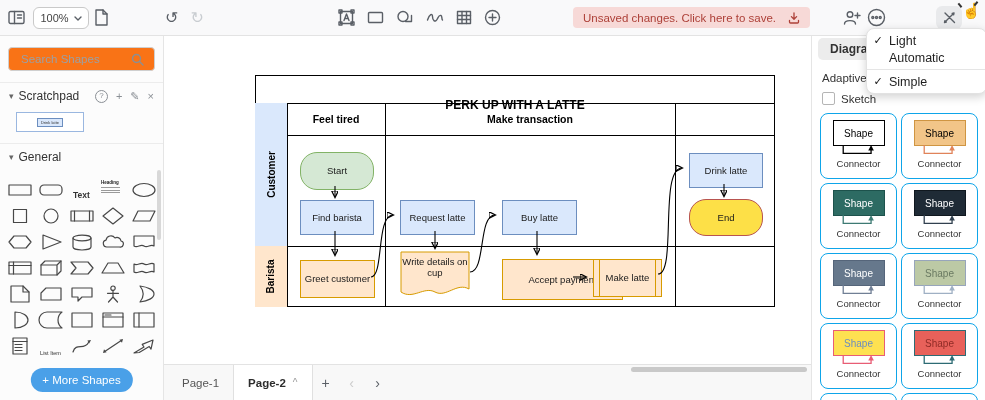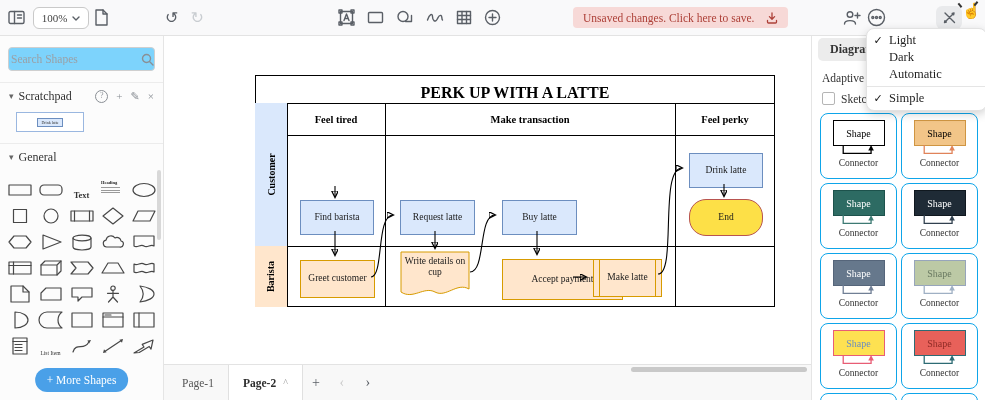--- a/index.html
+++ b/index.html
@@ -1,38 +1,38 @@
 <!DOCTYPE html>
 <html><head>
 <meta charset="utf-8">
 <title>drawio</title>
 <style>
   html,body{margin:0;padding:0;background:#fff}
   .app{position:relative;width:985px;height:400px;overflow:hidden;background:#fff;
-       font-family:Liberation Serif, serif;color:#333;-webkit-font-smoothing:antialiased}
+       font-family:Liberation Sans, sans-serif;color:#333;-webkit-font-smoothing:antialiased}
   svg{display:block}
   .ic{stroke:#5a5f66;fill:none;stroke-width:1.4;stroke-linecap:round;stroke-linejoin:round}
 
   
   .toolbar{position:absolute;left:0;top:0;right:0;height:35px;background:#f9f9fa;border-bottom:1px solid #e3e3e3;z-index:6}
   .toolbar .abs{position:absolute;top:0;height:35px;display:flex;align-items:center}
   .zoombox{position:absolute;left:33px;top:7px;width:54px;height:20px;border:1px solid #c9c9c9;border-radius:6px;
            background:#fff;display:flex;align-items:center;justify-content:center;gap:5px;font-size:11px;color:#444}
   .undo{font-size:16px;color:#5a5f66;line-height:1}
   .redo{font-size:16px;color:#c9cdd1;line-height:1}
   .pill{position:absolute;left:573px;top:7px;height:21px;border-radius:4px;display:flex;align-items:center;gap:7px;
         padding:0 10px;font-size:11.5px;cursor:pointer}
   .tbtn{display:flex;align-items:center;justify-content:center}
   .themebtn{position:absolute;left:936px;top:6px;width:26px;height:23px;background:#e9eaec;border-radius:6px;
             display:flex;align-items:center;justify-content:center}
 
   
   .leftpanel{position:absolute;left:0;top:35px;bottom:0;width:163px;background:#fcfcfc;border-right:1px solid #e5e5e5;z-index:4}
-  .search{margin:12px 8px 0;height:22px;border:1px solid #cfcfcf;border-radius:4px;background:#7dd3fc;
-          display:flex;align-items:center;padding:0 0}
+  .search{margin:12px 8px 0;height:22px;border:1px solid #cfcfcf;border-radius:4px;background:#f97316;
+          display:flex;align-items:center;padding:0 10px}
   .search input{border:0;outline:0;flex:1;font-size:11.5px;color:#333;background:transparent;width:100px;font-family:inherit}
   .search input::placeholder{color:#9aa0a6}
   .ldiv{height:1px;background:#ececec;margin-top:11px}
   .sechead{display:flex;align-items:center;padding:0 9px;height:26px;font-size:12px;color:#333}
   .sechead .car{color:#666;font-size:9px;margin-right:5px}
   .sechead .sp{flex:1}
   .sechead .mini{color:#8a8f95;font-size:11px;margin-left:8px;line-height:1}
   .scritem{margin:3px 0 9px 16px;width:66px;height:18px;border:1px solid #9ab7e0;background:#fff;
            display:flex;align-items:center;justify-content:center;overflow:hidden}
   .scritem .inner{border:1px solid #6c8ebf;background:#dae8fc;font-size:4px;color:#333;padding:1px 3px;white-space:nowrap}
@@ -47,22 +47,22 @@
   .listitemcell{font-size:5.5px;color:#333}
   .moreshapes{position:absolute;left:50%;transform:translateX(-50%);bottom:8px;border:0;color:#fff;font-size:11.5px;
               padding:6px 12px;border-radius:13px;font-family:inherit;white-space:nowrap;cursor:pointer}
   .lscroll{position:absolute;right:2px;top:135px;width:4px;height:70px;border-radius:2px;background:#d8d8d8}
 
   
   .canvas{position:absolute;left:164px;top:35px;right:173px;bottom:35px;background:#fff;overflow:hidden}
   .dgm{position:absolute;left:91px;top:40px;width:520px;height:232px}
   .pool{position:absolute;inset:0;border:1px solid #000}
   .dline{position:absolute;background:#000}
-  .dtitle{position:absolute;left:0;top:4px;width:520px;height:28px;display:flex;align-items:center;justify-content:center;
-          font-size:16px;font-weight:bold;color:#000}
+  .dtitle{position:absolute;left:0;top:16px;width:520px;height:28px;display:flex;align-items:center;justify-content:center;
+          font-size:12px;font-weight:bold;color:#000}
   .dcol{position:absolute;top:28px;height:32px;display:flex;align-items:center;justify-content:center;
         font-size:10.5px;font-weight:bold;color:#000}
   .lanestrip{position:absolute;left:0;width:32px;display:flex;align-items:center;justify-content:center}
   .lanestrip span{transform:rotate(-90deg);font-size:10px;font-weight:bold;color:#000;white-space:nowrap}
   .node{position:absolute;border:1px solid;display:flex;align-items:center;justify-content:center;text-align:center;
         font-size:9.5px;color:#1a1a1a;line-height:1.2;padding:1px}
   .stadium{border-radius:17px}
   .pp{position:absolute;top:0;bottom:0;width:1px}
   .doc-label{position:absolute;display:flex;align-items:flex-start;justify-content:center;text-align:center;
              font-size:9.5px;color:#1a1a1a;line-height:1.2;padding-top:5px}
@@ -425,29 +425,29 @@
 
       <div class="dline" style="left:0;top:28px;width:520px;height:1px"></div>
       <div class="dline" style="left:32px;top:60px;width:488px;height:1px"></div>
       <div class="dline" style="left:0;top:171px;width:520px;height:1px"></div>
       <div class="dline" style="left:32px;top:28px;width:1px;height:204px"></div>
       <div class="dline" style="left:130px;top:28px;width:1px;height:204px"></div>
       <div class="dline" style="left:420px;top:28px;width:1px;height:204px"></div>
 
       <div class="dcol" style="left:130px;width:290px">Make transaction</div>
       <div class="dcol" style="left:32px;width:98px">Feel tired</div>
-      <div class="dcol" style="left:420px;width:100px">Feel perky</div>
 
       <div class="lanestrip" style="top: 28px; height: 143px; background: rgb(218, 232, 252);">
         <span>Customer</span>
       </div>
       <div class="lanestrip" style="top: 171px; height: 61px; background: rgb(255, 230, 204);">
         <span>Barista</span>
       </div>
 
+      <div class="node stadium" style="left: 45px; top: 77px; width: 70px; height: 34px; background: rgb(213, 232, 212); border-color: rgb(130, 179, 102);">Start</div>
       <div class="node" style="left: 145px; top: 125px; width: 71px; height: 31px; background: rgb(218, 232, 252); border-color: rgb(108, 142, 191);">Request latte</div>
       <div class="node" style="left: 45px; top: 125px; width: 70px; height: 31px; background: rgb(218, 232, 252); border-color: rgb(108, 142, 191);">Find barista</div>
       <div class="node" style="left: 247px; top: 125px; width: 71px; height: 31px; background: rgb(218, 232, 252); border-color: rgb(108, 142, 191);">Buy latte</div>
       <div class="node" style="left: 434px; top: 78px; width: 70px; height: 31px; background: rgb(218, 232, 252); border-color: rgb(108, 142, 191);">Drink latte</div>
       <div class="node stadium" style="left: 434px; top: 124px; width: 70px; height: 33px; background: #fde047; border-color: rgb(184, 84, 80);">End</div>
       <div class="node" style="left: 45px; top: 185px; width: 71px; height: 34px; background: rgb(255, 230, 204); border-color: rgb(215, 155, 0);">Greet customer</div>
 
       <svg style="position:absolute;left:145px;top:176px" width="70" height="48" viewBox="0 0 70 48">
         <path d="M1 1H69V38C57 31 46 47 35 41 24 35 13 49 1 41Z" stroke-width="1" style="fill: rgb(255, 230, 204); stroke: rgb(215, 155, 0);"></path>
       </svg>
@@ -577,24 +577,20 @@
     </div>
   </div>
 
   <div class="menu">
     <div class="mitem">
       <span class="chk">✓</span>
       <span>Light</span>
     </div>
     <div class="mitem">
       <span class="chk"></span>
-      <span>Dark</span>
-    </div>
-    <div class="mitem">
-      <span class="chk"></span>
       <span>Automatic</span>
     </div>
     <div class="mdiv"></div>
     <div class="mitem">
       <span class="chk">✓</span>
       <span>Simple</span>
     </div>
   </div>
 
   <div class="cursor">

